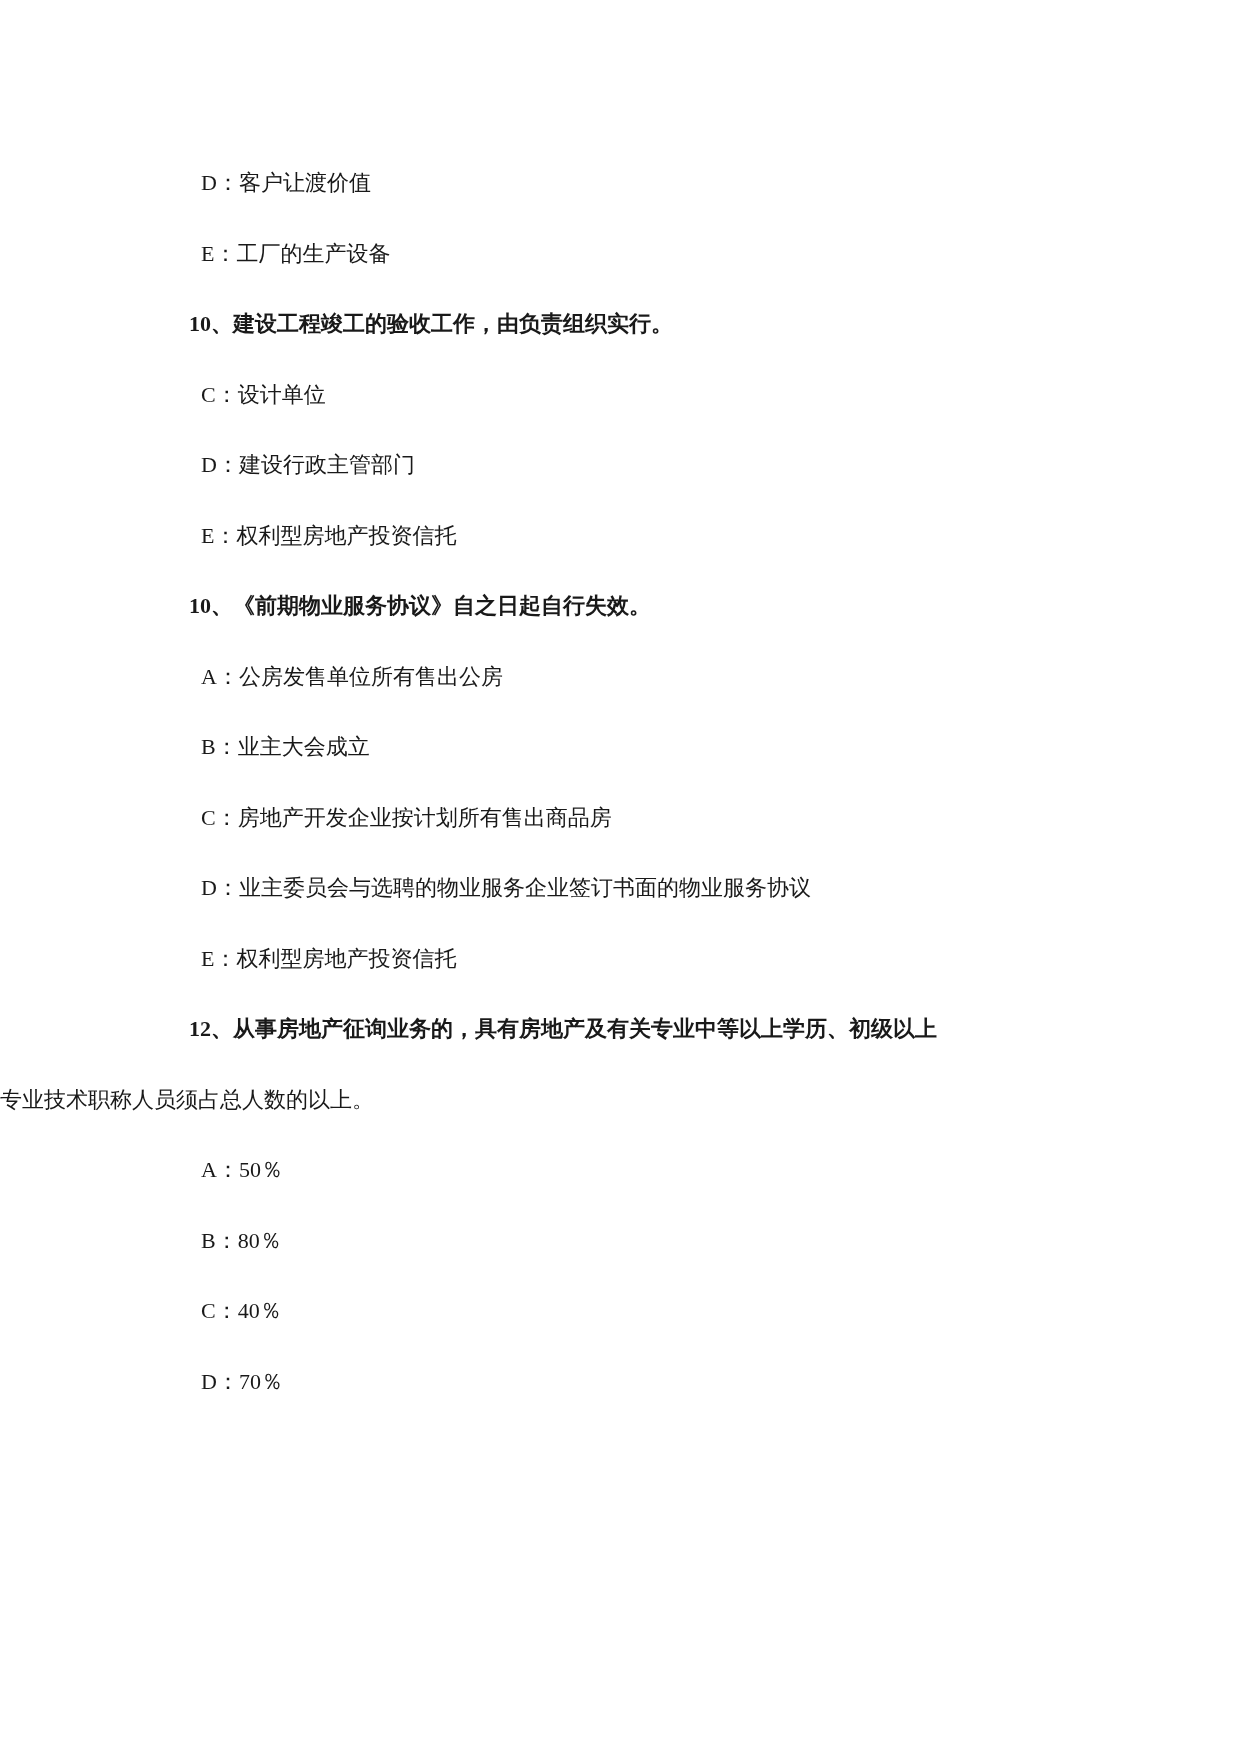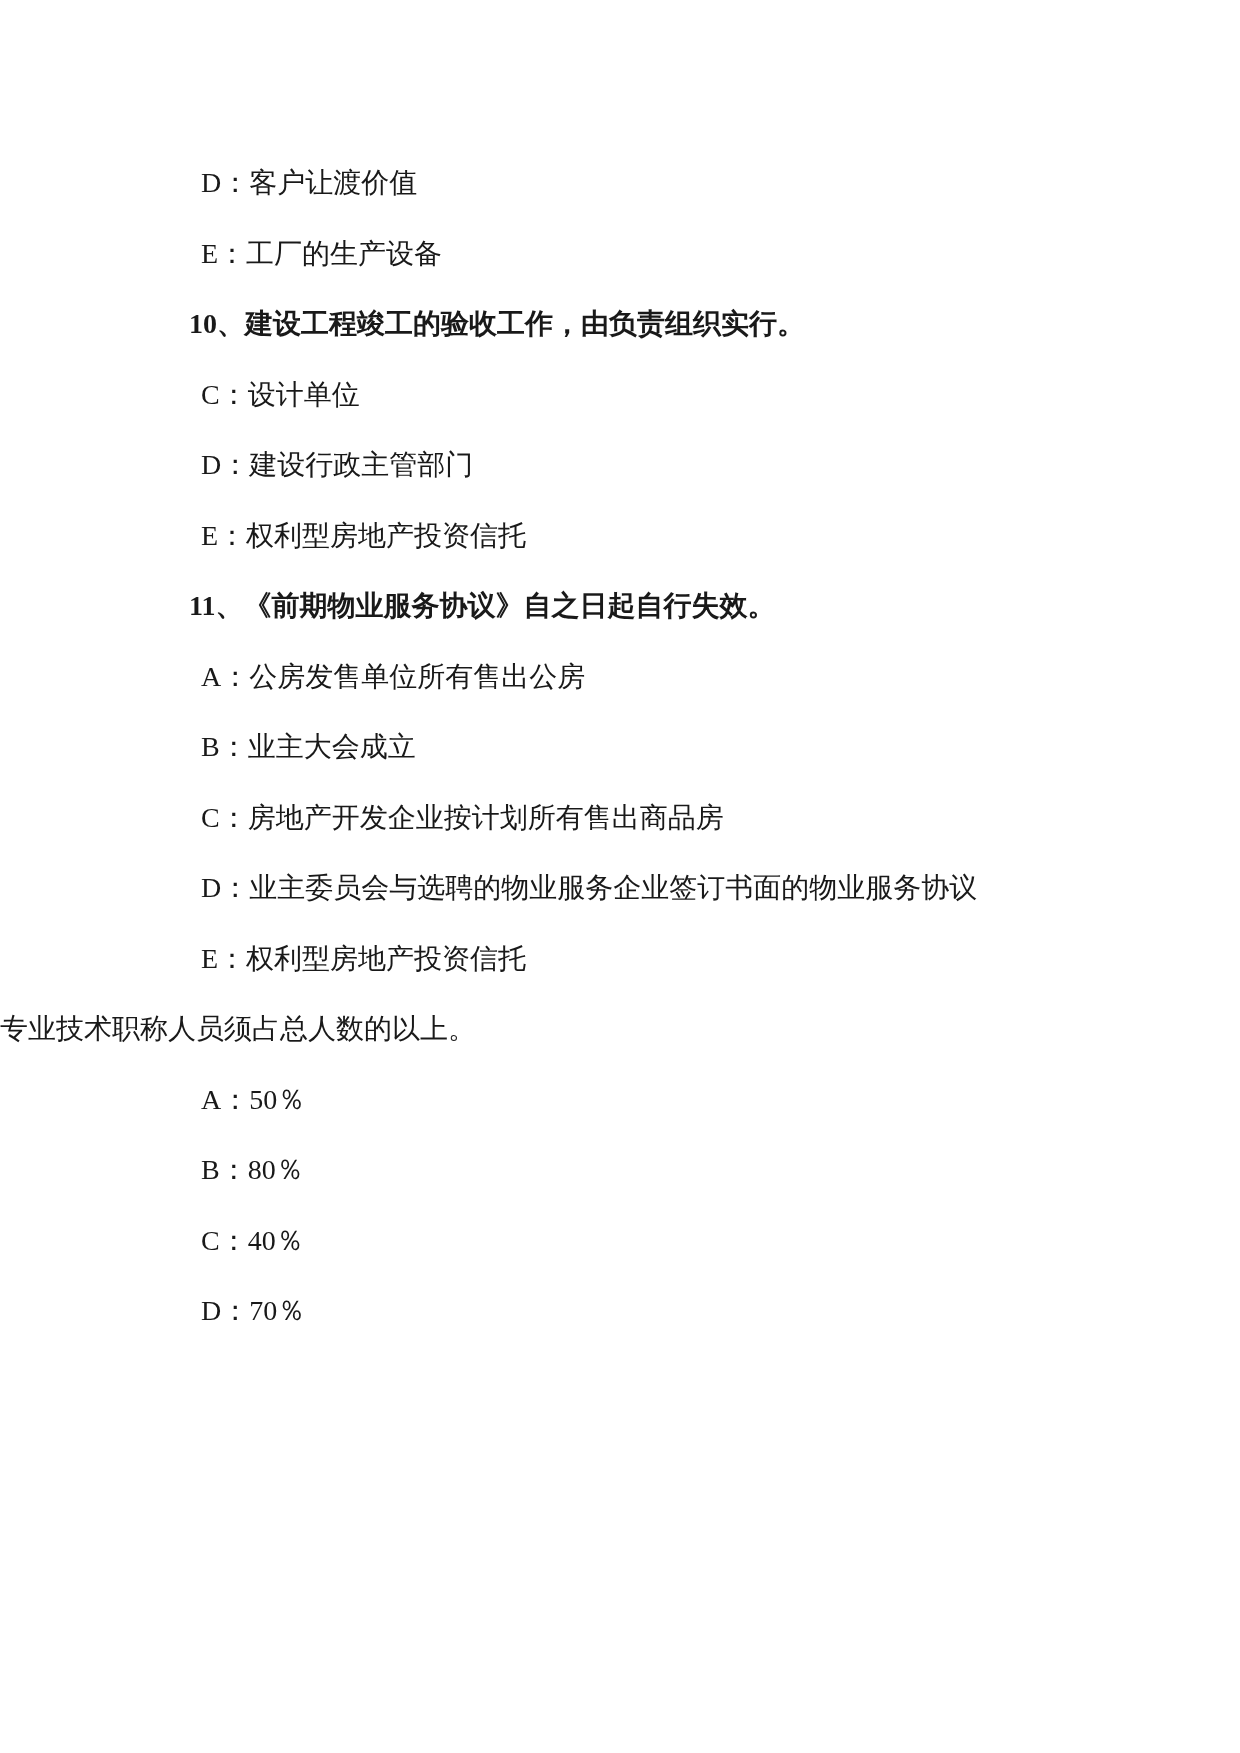--- a/index.html
+++ b/index.html
@@ -8,21 +8,21 @@
     background: #ffffff;
   }
   .page {
     position: relative;
     width: 1240px;
     height: 1753px;
     background: #ffffff;
     overflow: hidden;
     font-family: "Liberation Serif", "DejaVu Serif", serif;
     color: #191919;
-    font-size: 28px;
+    font-size: 22px;
   }
   .lines {
     position: absolute;
     top: 148px;
     left: 0;
     right: 0;
   }
   .line {
     height: 70.5px;
     line-height: 70.5px;
@@ -37,25 +37,26 @@
 <body>
 
 <div class="page">
   <div class="lines">
     <div class="line opt">D：客户让渡价值</div>
     <div class="line opt">E：工厂的生产设备</div>
     <div class="line q">10、建设工程竣工的验收工作，由负责组织实行。</div>
     <div class="line opt">C：设计单位</div>
     <div class="line opt">D：建设行政主管部门</div>
     <div class="line opt">E：权利型房地产投资信托</div>
-    <div class="line q">11、《前期物业服务协议》自之日起自行失效。</div>
+    <div class="line q">10、《前期物业服务协议》自之日起自行失效。</div>
     <div class="line opt">A：公房发售单位所有售出公房</div>
     <div class="line opt">B：业主大会成立</div>
     <div class="line opt">C：房地产开发企业按计划所有售出商品房</div>
     <div class="line opt">D：业主委员会与选聘的物业服务企业签订书面的物业服务协议</div>
     <div class="line opt">E：权利型房地产投资信托</div>
+    <div class="line q">12、从事房地产征询业务的，具有房地产及有关专业中等以上学历、初级以上</div>
     <div class="line cont">专业技术职称人员须占总人数的以上。</div>
     <div class="line opt">A：50％</div>
     <div class="line opt">B：80％</div>
     <div class="line opt">C：40％</div>
     <div class="line opt">D：70％</div>
   </div>
 </div>
 
 </body></html>

